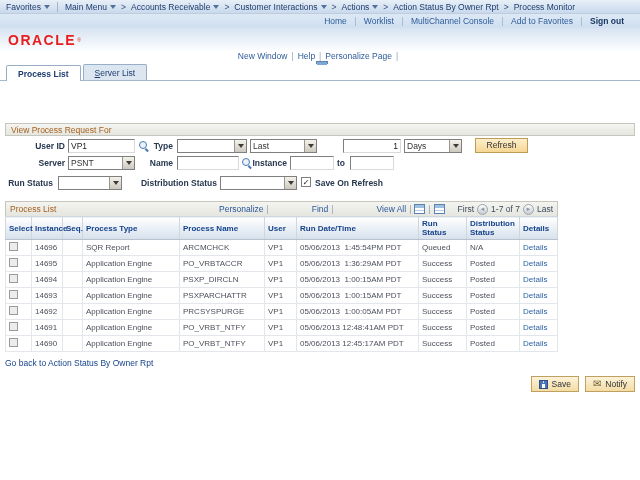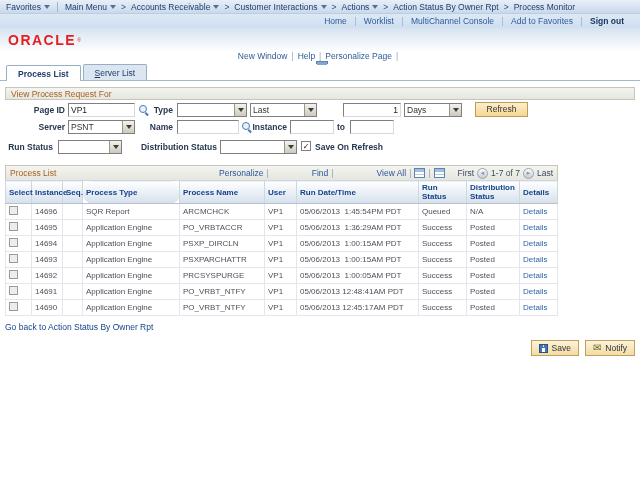--- a/index.html
+++ b/index.html
@@ -44,21 +44,21 @@
   .tab { display:inline-block; font-size:8.5px; color:#1d3c6e; padding:3px 11px 2px 11px;
     background:#dce6f1; border:1px solid #97aec6; border-bottom:none;
     border-radius:2px 2px 0 0; cursor:pointer; position:relative; }
   .tab.active { background:#fff; font-weight:bold; top:1px; }
   .tab:not(.active)::first-letter { text-decoration:underline; }
 
   .content { padding:6px 5px 0 5px; }
 
   
   .gb-header { height:13px; line-height:12px; font-size:8.5px; color:#a4601c;
-    background:linear-gradient(#f4f4f0,#e6e6e0); border:1px solid #c6c6bc; padding-left:5px; }
+    background:linear-gradient(#f4f4f0,#e6e6e0); border:1px solid #c6c6bc; padding-left:5px;margin-top:36px; }
 
   
   .form { position:relative; height:57px; }
   .lbl { position:absolute; font-size:8.5px; font-weight:bold; color:#27374e;
     text-align:right; line-height:14px; white-space:nowrap; }
   .lbl.left { text-align:left; }
   .txt { position:absolute; height:14px; font-size:8.5px; padding:0 2px;
     border:1px solid #7f7f7f; border-bottom-color:#d9d9d9; border-right-color:#d9d9d9;
     background:#fff; color:#222; font-family:"Liberation Sans",sans-serif; }
   .txt.num { text-align:right; }
@@ -197,21 +197,21 @@
   </div>
 
 <div class="content">
 
   
   <div class="gb-header">View Process Request For</div>
 
   
   <div class="form">
 
-    <span class="lbl" style="left:0;top:3px;width:60px;">Page ID</span>
+    <span class="lbl" style="left:0;top:3px;width:60px;">User ID</span>
     <input class="txt" style="left: 63px; top: 3px; width: 67px;" value="VP1">
     <span class="mag" style="left:134px;top:5px;"></span>
     <span class="lbl" style="left:110px;top:3px;width:58px;">Type</span>
     <div class="sel" style="left:172px;top:3px;width:70px;">
       <span class="sel-val"></span>
       <span class="sel-btn">
           <i class="tri-dn"></i>
         </span>
     </div>
     <div class="sel" style="left:245px;top:3px;width:67px;">
@@ -284,21 +284,21 @@
           <span>Last</span>
         </span>
       </span>
     </div>
     <table class="pslist">
       <thead id="ps-thead">
           <tr>
             <th style="width: 26px;">Select</th>
             <th style="width: 31px;">Instance</th>
             <th style="width: 20px;">Seq.</th>
-            <th style="width: 97px; border-radius: 10px;">Process Type</th>
+            <th style="width: 97px;">Process Type</th>
             <th style="width: 85px;">Process Name</th>
             <th style="width: 32px;">User</th>
             <th style="width: 122px;">Run Date/Time</th>
             <th style="width: 48px;">Run Status</th>
             <th style="width: 53px;">Distribution Status</th>
             <th style="width: 38px;">Details</th>
           </tr>
         </thead>
       <tbody id="ps-tbody">
           <tr>

